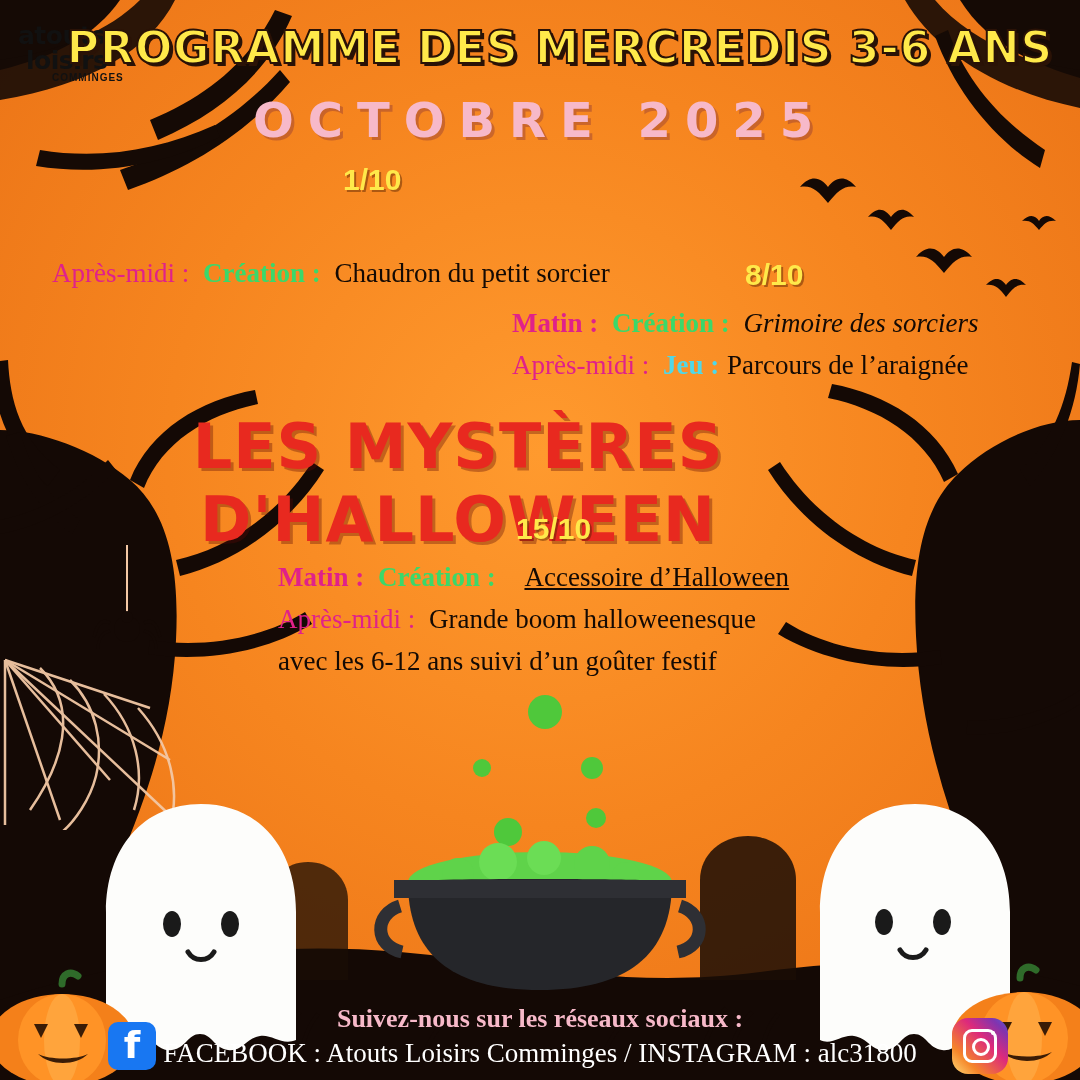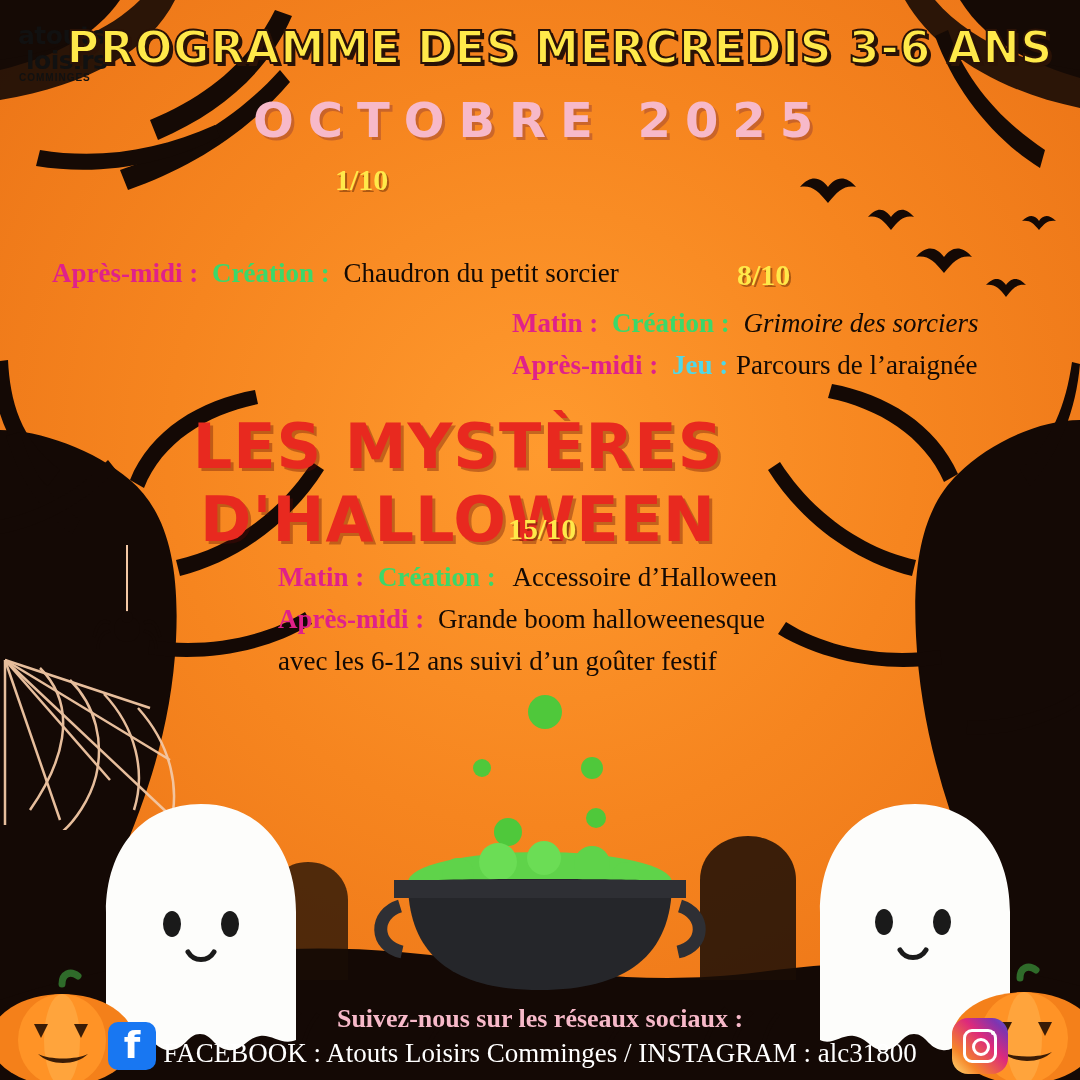--- a/index.html
+++ b/index.html
@@ -20,49 +20,49 @@
   .branch-svg{position:absolute;top:0;left:0;width:1080px;height:1080px;}
 
   
   #logo{
     position:absolute;left:18px;top:18px;width:118px;height:70px;
     display:flex;flex-direction:column;justify-content:center;align-items:flex-start;
     line-height:1.0;
   }
   #logo .l1{font-size:25px;font-weight:bold;color:#111;letter-spacing:-.5px;font-family:"DejaVu Sans",sans-serif;}
   #logo .l2{font-size:25px;font-weight:bold;color:#111;letter-spacing:-.5px;margin-left:8px;font-family:"DejaVu Sans",sans-serif;}
-  #logo .l3{font-size:10px;font-weight:bold;color:#111;letter-spacing:1px;margin-left:1px;}
+  #logo .l3{font-size:10px;font-weight:bold;color:#111;letter-spacing:1px;margin-left:34px;}
 
   
   #title{
     position:absolute;top:22px;left:0;width:1080px;text-align:center;
     font-family:"DejaVu Sans",sans-serif;font-weight:bold;
     font-size:44px;letter-spacing:1px;color:#FFE94A;
     -webkit-text-stroke:2px #2a1206;
     text-shadow:3px 3px 0 #2a1206;
     padding-left:20px;
   }
   #subtitle{
     position:absolute;top:92px;left:0;width:1080px;text-align:center;
     font-family:"DejaVu Sans",sans-serif;font-weight:bold;
     font-size:48px;letter-spacing:14px;color:#F7B9C9;
     text-shadow:3px 3px 0 rgba(120,40,60,.35);
   }
 
   
   .date-label{
-    position:absolute;font-family:Liberation Serif, serif;font-weight:bold;
-    font-size:30px;color:#FFE94A;text-shadow:2px 2px 0 rgba(80,30,0,.45);
+    position:absolute;font-family:Liberation Sans, sans-serif;font-weight:bold;
+    font-size:30px;color:#FFE94A;text-shadow:2px 2px 0 rgba(80,30,0,.45);margin-left:8px;
   }
   .line{
     position:absolute;white-space:nowrap;
     font-family:"Liberation Serif",serif;font-size:27px;color:#1d1008;
   }
   .k-matin{color:#E0218A;font-weight:bold;}
-  .k-apres{color:#E0218A;font-weight:bold;text-align:center;}
+  .k-apres{color:#E0218A;font-weight:normal;text-align:center;}
   .k-jeu{color:#4FD8E8;font-weight:bold;}
   .k-crea{color:#3BD86A;font-weight:bold;}
   .plain{color:#140a04;}
 
   
   #banner{
     position:absolute;top:410px;left:0;width:916px;text-align:center;
     font-family:"DejaVu Sans",sans-serif;font-weight:bold;font-size:62px;
     letter-spacing:1px;color:#E8291F;
     text-shadow:3px 3px 0 rgba(90,10,5,.35);
@@ -297,21 +297,21 @@
     <span class="plain" style="margin-left: 1px;">Parcours de l’araignée</span>
   </div>
 
   <div id="banner">LES MYSTÈRES D'HALLOWEEN</div>
 
   <div class="date-label" style="left:508px;top:512px;">15/10</div>
 
   <div class="line" style="left:278px;top:562px;">
     <span class="k-matin">Matin :</span>
     <span class="k-crea" style="margin-left: 7px;">Création :</span>
-    <span class="plain" style="margin-left: 10px;">Accessoire d’Halloween</span>
+    <span class="plain" style="margin-left: 22px; text-decoration: underline;">Accessoire d’Halloween</span>
   </div>
 
   <div class="line" style="left:278px;top:604px;">
     <span class="k-apres">Après-midi :</span>
     <span class="plain" style="margin-left: 7px;">Grande boom halloweenesque</span>
   </div>
 
   <div class="line" style="left:278px;top:646px;">
     <span class="plain">avec les 6-12 ans suivi d’un goûter festif</span>
   </div>

